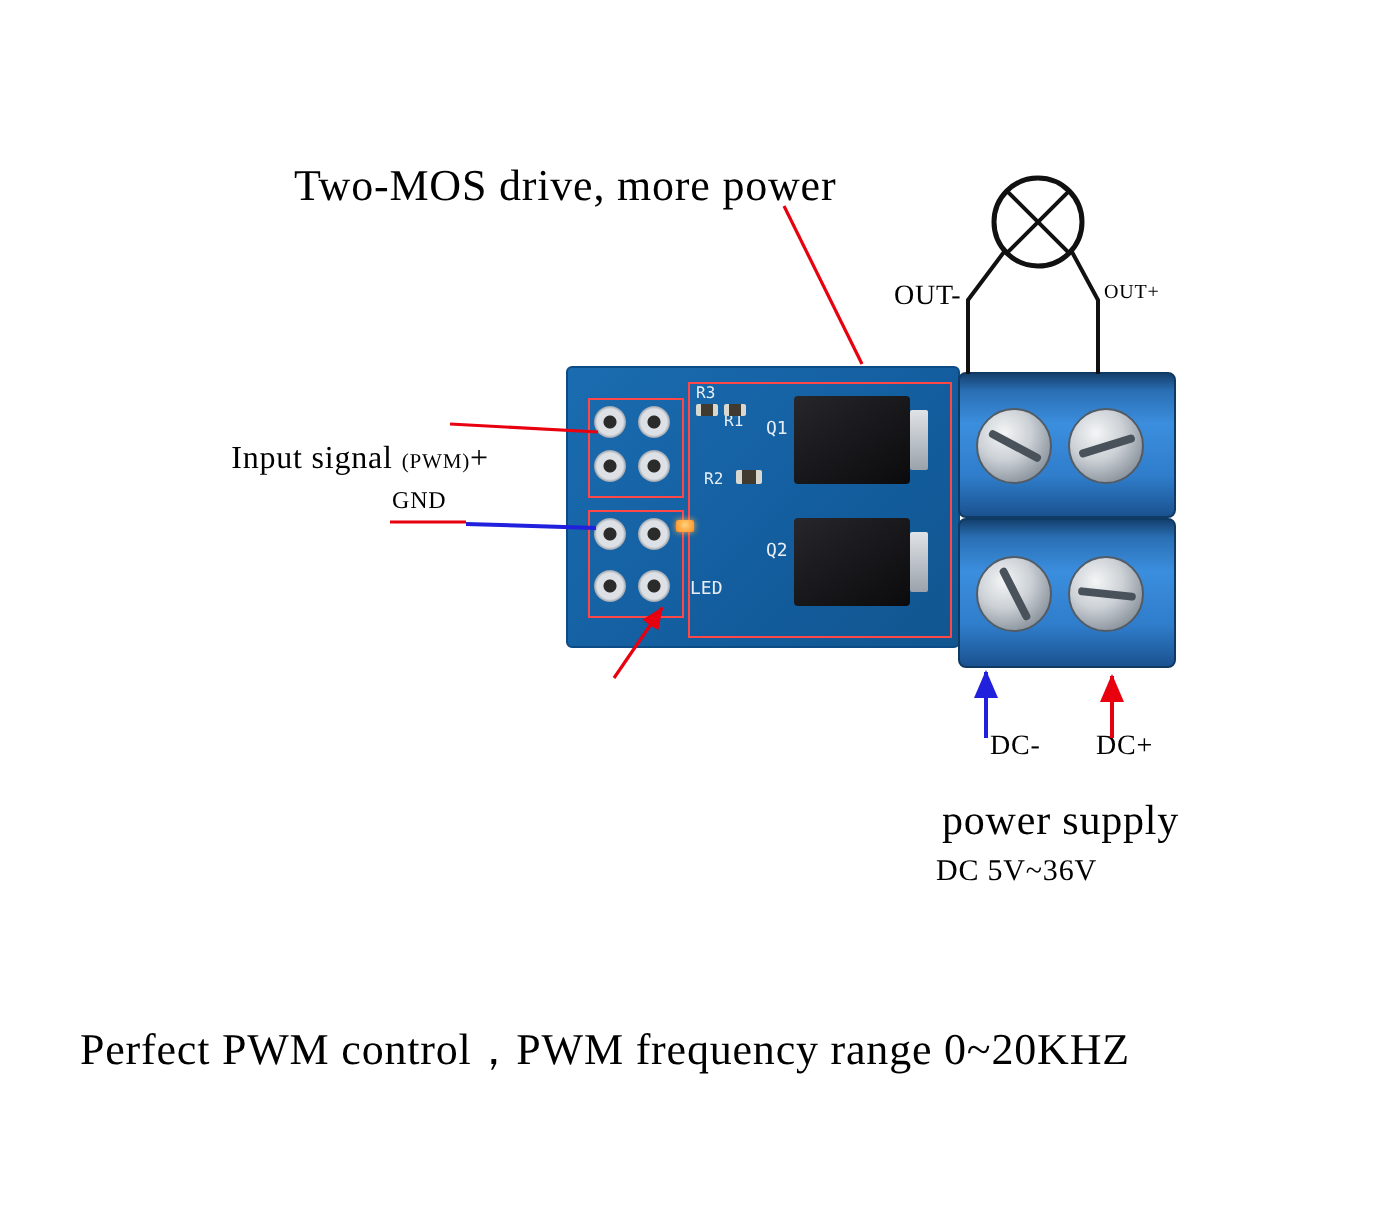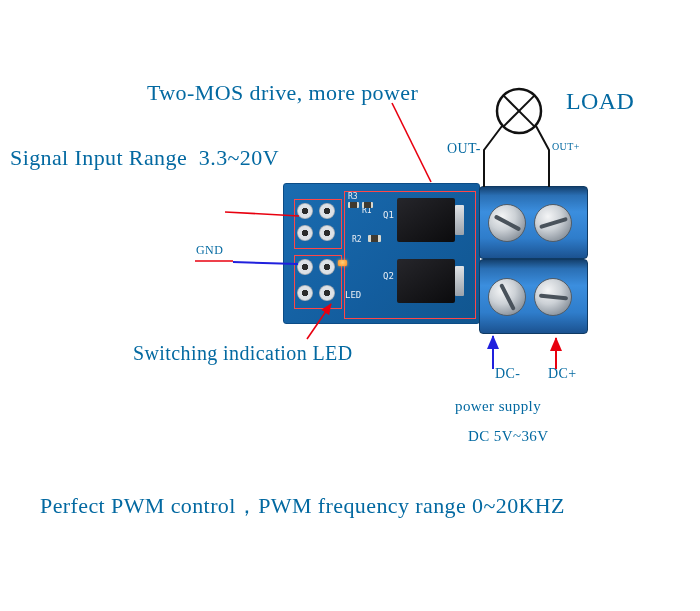--- a/index.html
+++ b/index.html
@@ -1,18 +1,18 @@
 <!DOCTYPE html>
 <html><head>
 <meta charset="utf-8">
 <style>
   html,body{margin:0;padding:0}
   body{position:relative;width:700px;height:611px;background:#ffffff;overflow:hidden;
        font-family:"Liberation Serif",serif}
-  .ann{position:absolute;color:#0369a1;white-space:pre;line-height:1.15;letter-spacing:.4px}
+  .ann{position:absolute;color:#000000;white-space:pre;line-height:1.15;letter-spacing:.4px}
   .small{font-size:.66em}
   
   .board{position:absolute;left:283px;top:183px;width:195px;height:139px;
          background:linear-gradient(135deg,#1a6cb0,#135d9e 60%,#11568f);
          border:1px solid #0c4c86;border-radius:3px}
   .padbox{position:absolute;border:1px solid #ff4747}
   .pad{position:absolute;width:16px;height:16px;border-radius:50%;
        background:radial-gradient(circle,#2b2b2b 0 3px,#dde1e6 3.5px 6.5px,#97a0aa 8px)}
   .silk{position:absolute;border:1.5px solid #ff4747}
   .blabel{position:absolute;color:#e9eef4;font-family:"DejaVu Sans Mono",monospace;
@@ -31,39 +31,39 @@
   .slot{width:29px;height:4px;background:#49525b;border-radius:2px}
   .overlay{position:absolute;left:0;top:0;pointer-events:none}
 </style>
 </head>
 <body>
 
 <div style="position:absolute;inset:0">
 
   <div class="ann" style="left:147px;top:80px;font-size:22px">Two-MOS drive, more power</div>
 
-  <div class="ann" style="left:566px;top:88px;font-size:24px">LOAD</div>
 
-  <div class="ann" style="left:10px;top:145px;font-size:22px">Signal Input Range  3.3~20V</div>
 
+  <div class="ann" style="left:98px;top:203px;font-size:16px">
+    <span>Input signal </span><span class="small">(PWM)</span><span>+</span>
+  </div>
 
   <div class="ann" style="left:196px;top:244px;font-size:12px">GND</div>
 
-  <div class="ann" style="left:133px;top:342px;font-size:20px">Switching indication LED</div>
 
   <div class="ann" style="left:447px;top:141px;font-size:14px">OUT-</div>
   <div class="ann" style="left:552px;top:141px;font-size:10px">OUT+</div>
 
   <div class="ann" style="left:495px;top:366px;font-size:14px">DC-</div>
   <div class="ann" style="left:548px;top:366px;font-size:14px">DC+</div>
 
-  <div class="ann" style="left:455px;top:398px;font-size:15px">power supply</div>
+  <div class="ann" style="left:471px;top:398px;font-size:21px">power supply</div>
   <div class="ann" style="left:468px;top:428px;font-size:15px">DC 5V~36V</div>
 
-  <div class="ann" style="left:40px;top:493px;font-size:22px">Perfect PWM control，PWM frequency range 0~20KHZ</div>
+  <div class="ann" style="left:40px;top:512px;font-size:22px">Perfect PWM control，PWM frequency range 0~20KHZ</div>
 
   <div class="board">
 
     <div class="padbox" style="left:10px;top:15px;width:46px;height:48px"></div>
     <div class="pad" style="left:13px;top:19px"></div>
     <div class="pad" style="left:35px;top:19px"></div>
     <div class="pad" style="left:13px;top:41px"></div>
     <div class="pad" style="left:35px;top:41px"></div>
 
     <div class="padbox" style="left:10px;top:71px;width:46px;height:52px"></div>

